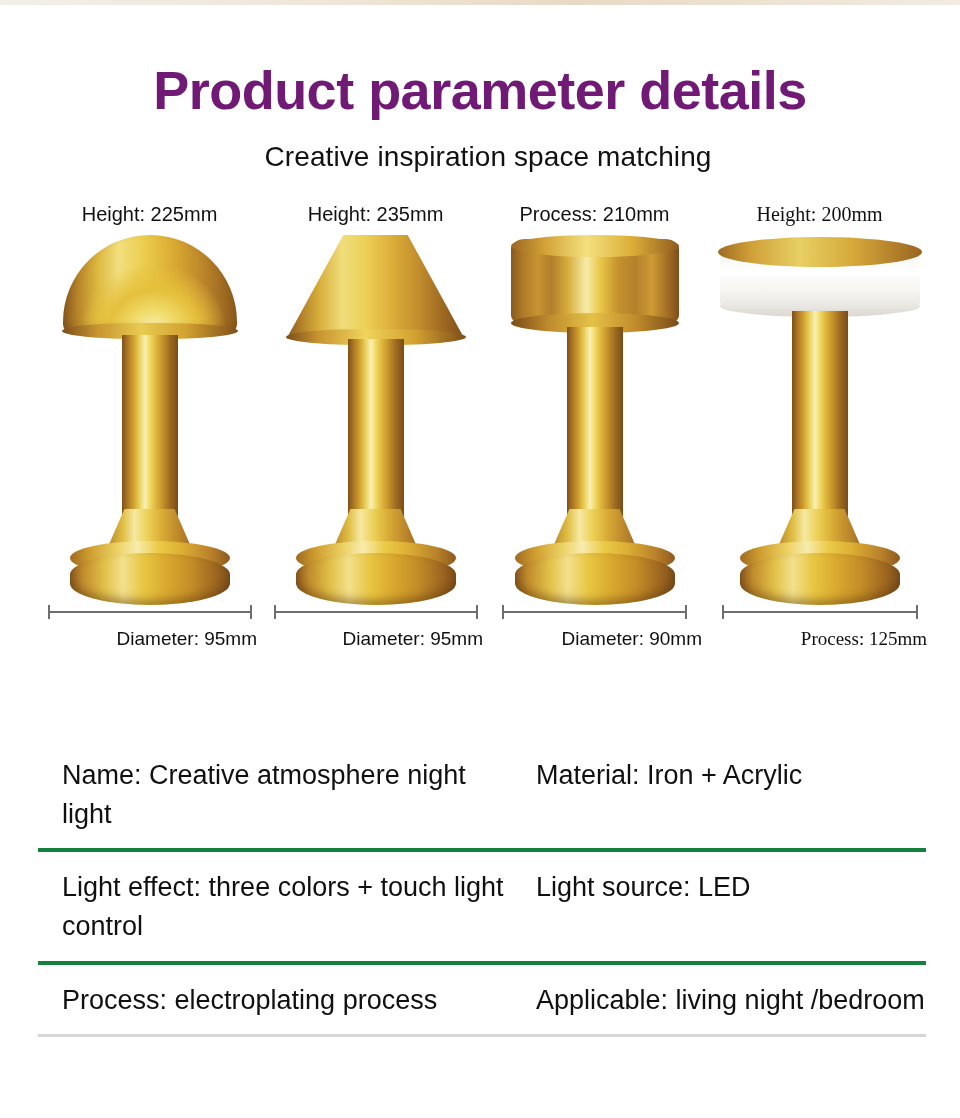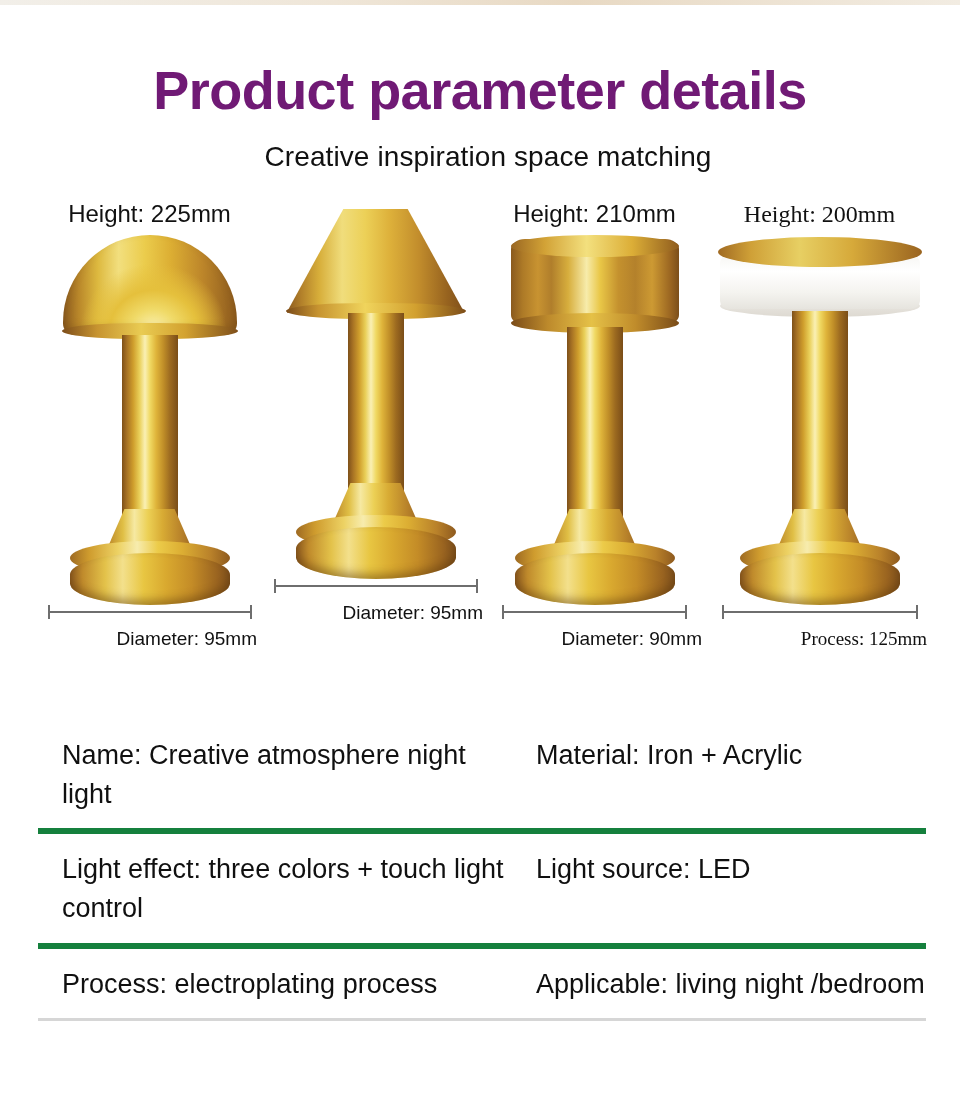--- a/index.html
+++ b/index.html
@@ -54,21 +54,21 @@
     width: 215px;
     height: 470px;
   }
   .lamp-col.c0 { left: 42px; }
   .lamp-col.c1 { left: 268px; }
   .lamp-col.c2 { left: 487px; }
   .lamp-col.c3 { left: 712px; font-family: Liberation Serif, serif; }
 
   .height-label {
     text-align: center;
-    font-size: 24px;
+    font-size: 20px;
     color: #111111;
     height: 26px;
     line-height: 26px;
     white-space: nowrap;
   }
 
   .lamp-art {
     position: relative;
     height: 370px;
     margin-top: 8px;
@@ -279,27 +279,27 @@
   }
 
   .c0 .dim-bar { width: 204px; }
   .c1 .dim-bar { width: 204px; }
   .c2 .dim-bar { width: 185px; }
   .c3 .dim-bar { width: 196px; }
 
   
   .spec-table {
     position: absolute;
-    top: 732px;
+    top: 752px;
     left: 38px;
     width: 888px;
   }
   .spec-row {
     display: flex;
-    border-top: 6px solid #15803d;
+    border-top: 4px solid #15803d;
     padding: 16px 0 14px 0;
   }
   .spec-row.first { border-top: none; padding-top: 4px; }
   .spec-cell {
     font-size: 27px;
     line-height: 1.45;
     color: #101010;
   }
   .spec-cell.left { width: 474px; padding-left: 24px; }
   .spec-cell.right { flex: 1; padding-left: 24px; }
@@ -332,38 +332,39 @@
     </div>
     <div class="dim-bar">
       <div class="tick l"></div>
       <div class="line"></div>
       <div class="tick r"></div>
     </div>
     <div class="diam-label">Diameter: 95mm</div>
   </div>
 
   <div class="lamp-col c1">
+    <div class="height-label">Height: 235mm</div>
     <div class="lamp-art">
       <div class="shade-cone"></div>
       <div class="shade-cone-lip"></div>
       <div class="stem" style="top:104px; bottom:66px;"></div>
       <div class="neck-flare"></div>
       <div class="base-top"></div>
       <div class="base-disc"></div>
     </div>
     <div class="dim-bar">
       <div class="tick l"></div>
       <div class="line"></div>
       <div class="tick r"></div>
     </div>
     <div class="diam-label">Diameter: 95mm</div>
   </div>
 
   <div class="lamp-col c2">
-    <div class="height-label">Height: 210mm</div>
+    <div class="height-label">Process: 210mm</div>
     <div class="lamp-art">
       <div class="shade-drum"></div>
       <div class="shade-drum-bot"></div>
       <div class="shade-drum-top"></div>
       <div class="stem" style="top:92px; bottom:66px;"></div>
       <div class="neck-flare"></div>
       <div class="base-top"></div>
       <div class="base-disc"></div>
     </div>
     <div class="dim-bar">

